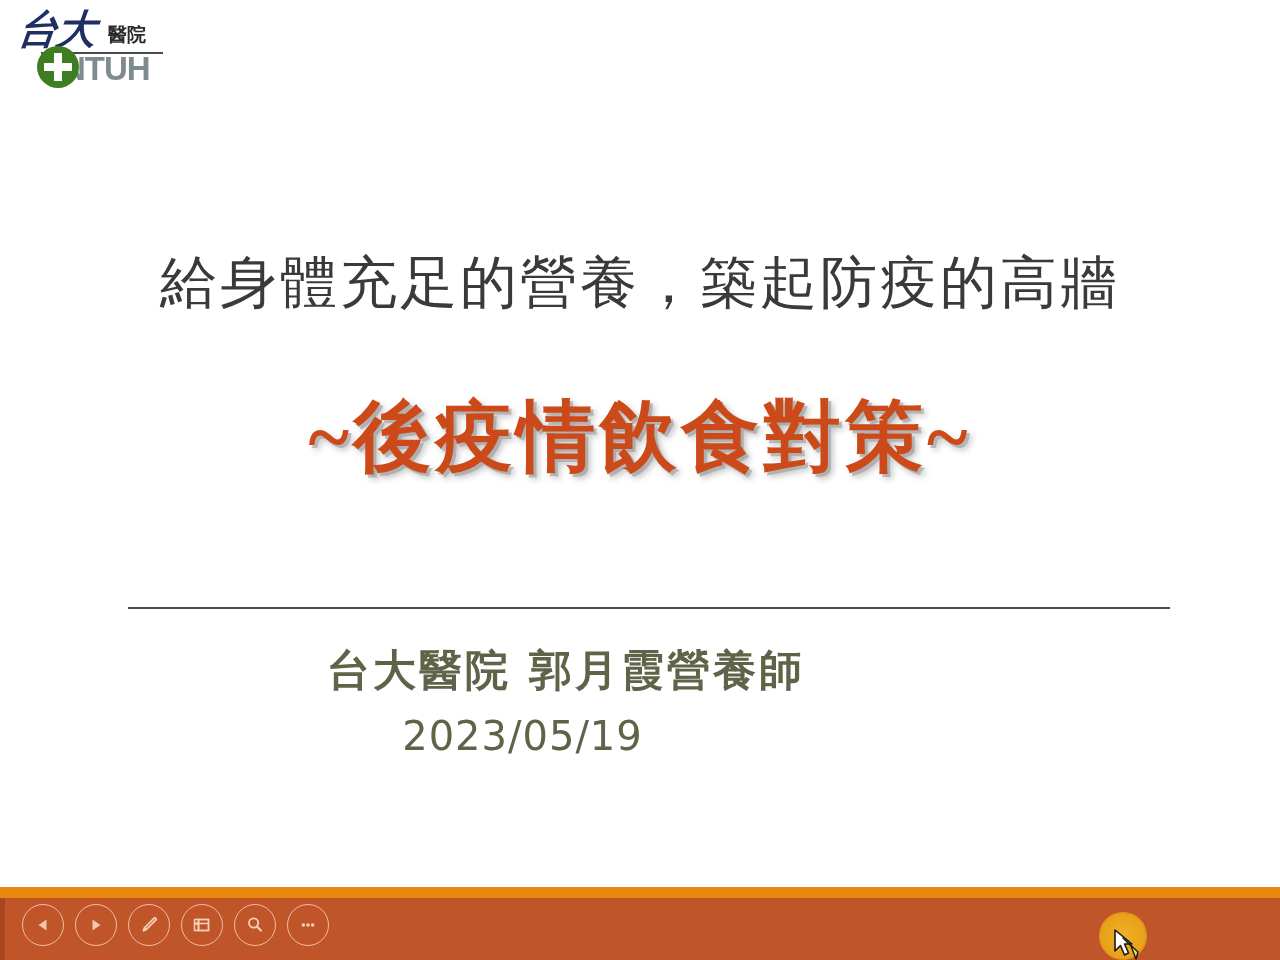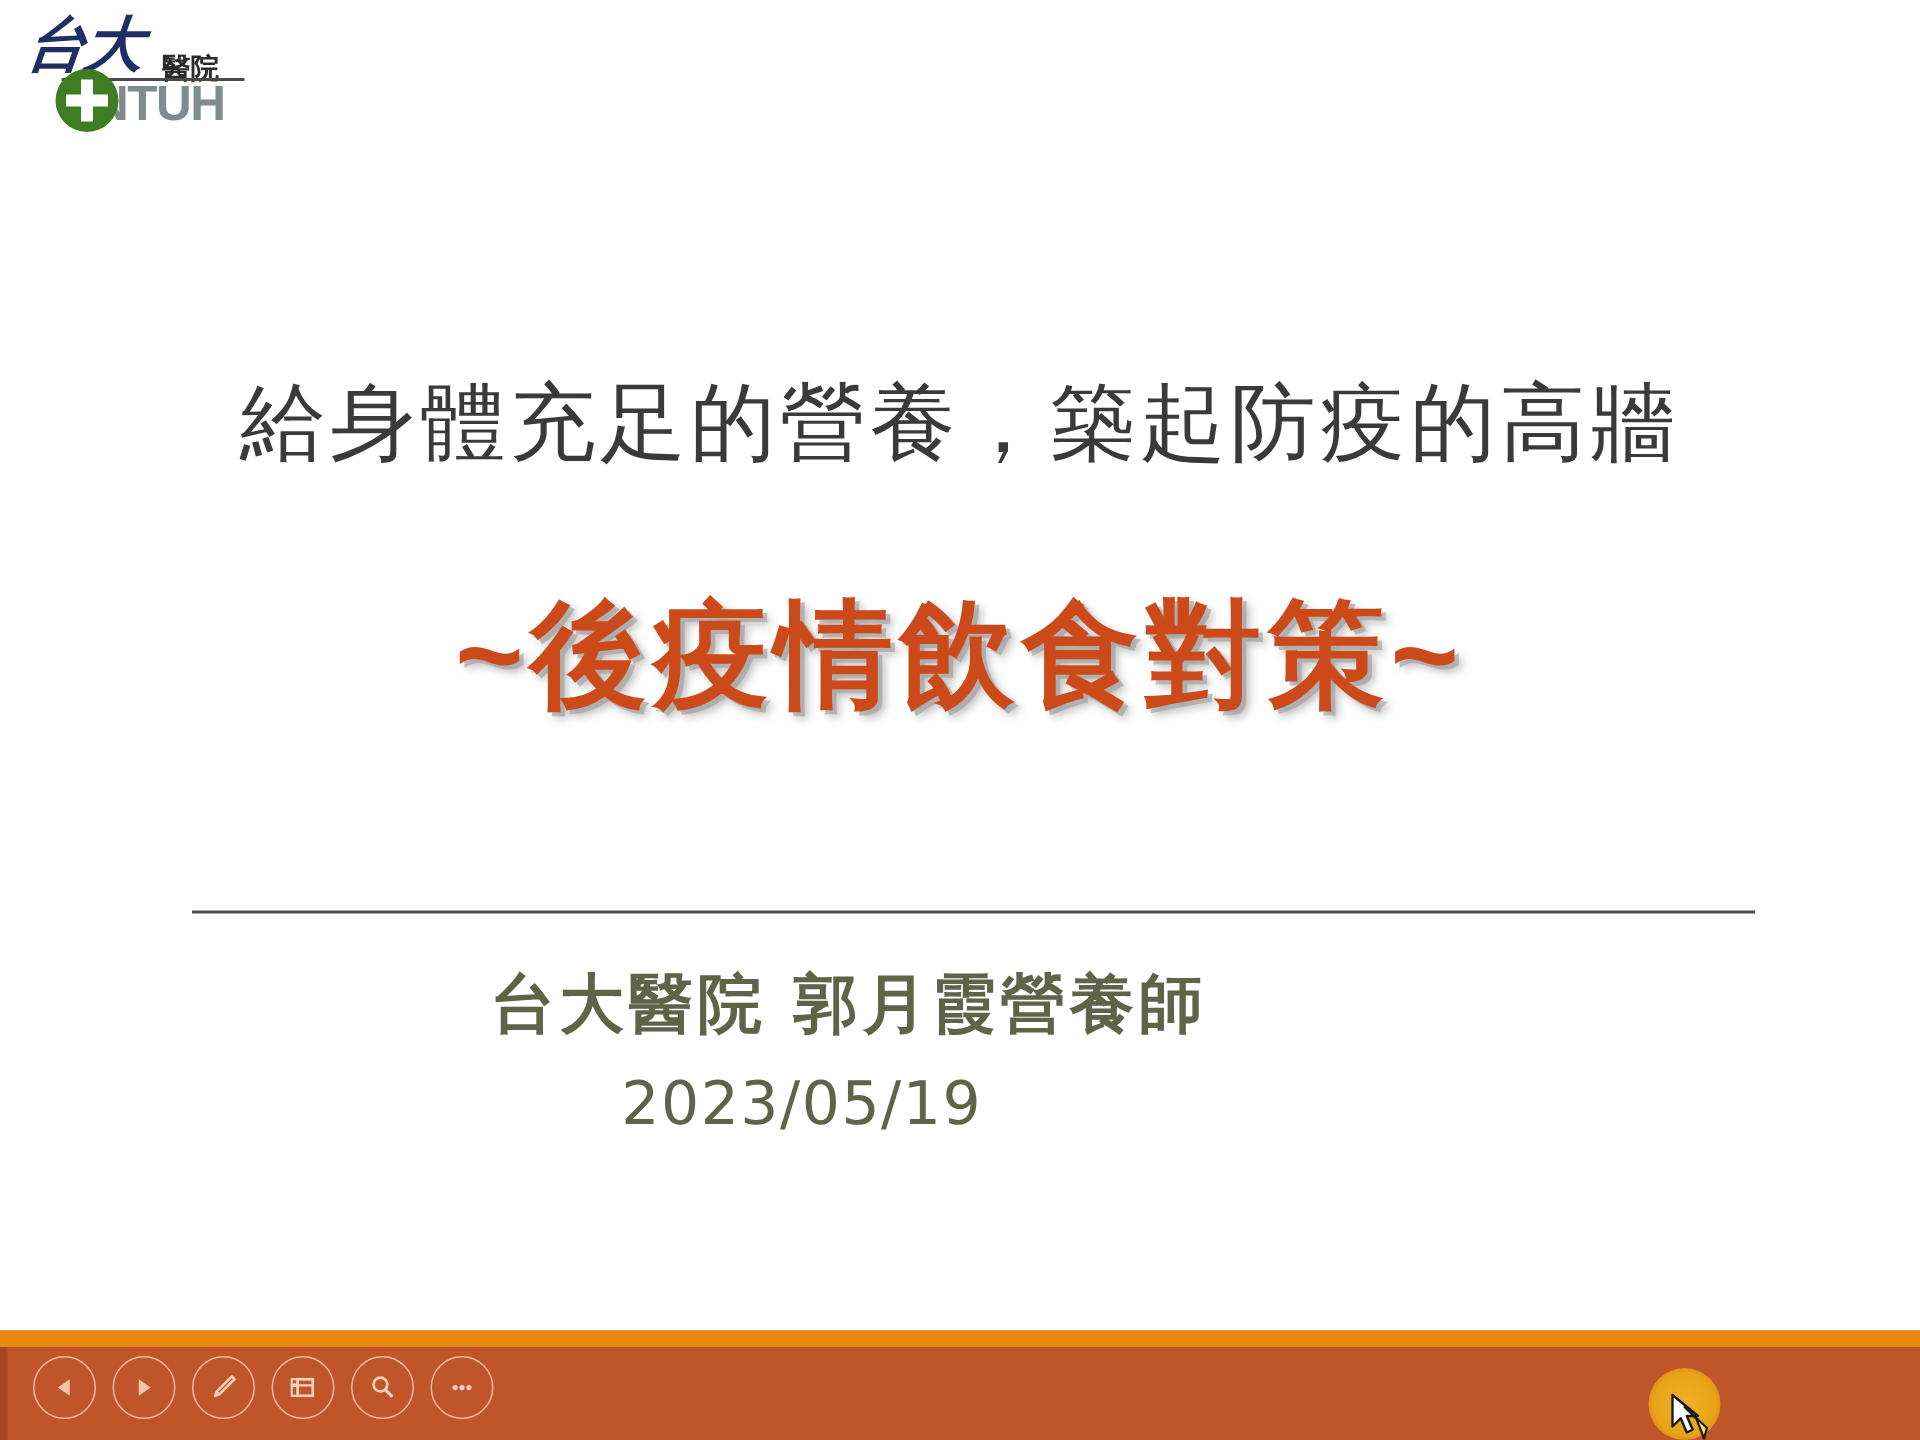--- a/index.html
+++ b/index.html
@@ -47,21 +47,21 @@
     font-weight: bold;
     font-style: italic;
     color: #1f2f63;
     letter-spacing: -2px;
     line-height: 1;
     transform: skewX(-6deg);
   }
   .logo-hosp {
     position: absolute;
     left: 94px;
-    top: 29px;
+    top: 17px;
     font-family: "Liberation Serif", "DejaVu Serif", serif;
     font-size: 19px;
     font-weight: bold;
     color: #2b2b2b;
     letter-spacing: 0px;
     line-height: 1;
   }
   .logo-rule {
     position: absolute;
     left: 27px;
@@ -128,21 +128,21 @@
     position: absolute;
     left: 0;
     top: 388px;
     width: 1280px;
     text-align: center;
     font-size: 78px;
     font-weight: bold;
     color: #cc4a1a;
     letter-spacing: 4px;
     line-height: 1.25;
-    font-family: Liberation Sans, sans-serif;
+    font-family: Liberation Serif, serif;
     white-space: nowrap;
     -webkit-text-stroke: 2.5px #ffffff;
     paint-order: stroke fill;
     text-shadow:
        3px 3px 0 rgba(150,150,150,0.55),
        5px 5px 6px rgba(120,120,120,0.45);
   }
 
   
   .divider {
@@ -165,21 +165,21 @@
     font-weight: bold;
     color: #5f6449;
     letter-spacing: 3px;
     line-height: 1.2;
     font-family: "DejaVu Sans", "Liberation Sans", sans-serif;
     white-space: nowrap;
   }
 
   .presenter-date {
     position: absolute;
-    left: 12px;
+    left: 0;
     top: 712px;
     width: 1045px;
     text-align: center;
     font-size: 40px;
     font-weight: 400;
     color: #5f6449;
     letter-spacing: 1px;
     line-height: 1.2;
     font-family: "DejaVu Sans", "Liberation Sans", sans-serif;
     white-space: nowrap;

